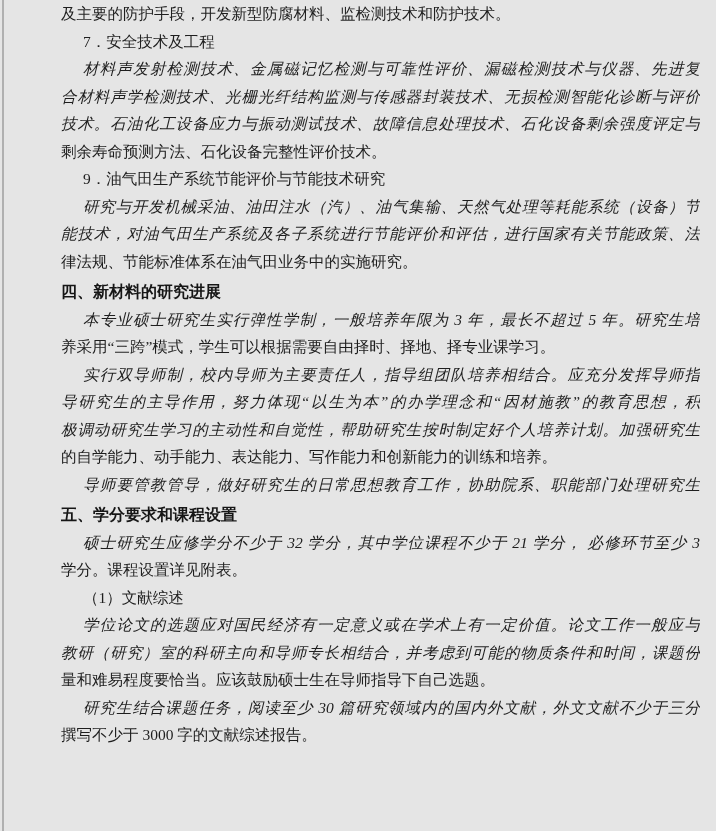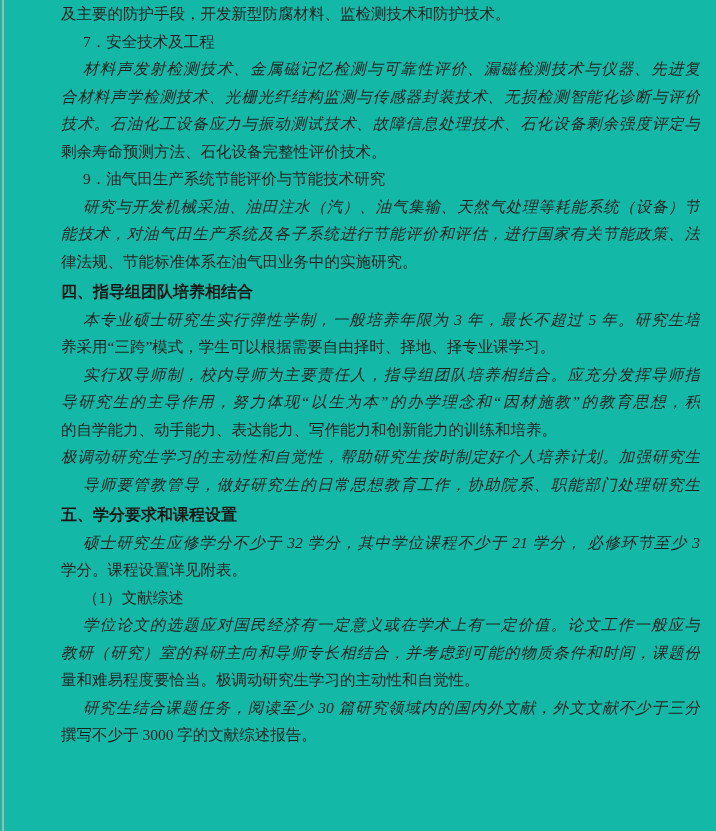--- a/index.html
+++ b/index.html
@@ -10,21 +10,21 @@
   body {
     width: 716px;
     height: 831px;
     overflow: hidden;
     font-family: "Liberation Serif", "DejaVu Serif", serif;
   }
   .page {
     position: relative;
     width: 716px;
     height: 831px;
-    background: #14b8a6;
+    background: #e5e5e5;
   }
   .left-rule {
     position: absolute;
     left: 2px;
     top: 0;
     width: 2px;
     height: 831px;
     background: #b0b0b0;
   }
   .content {
@@ -69,31 +69,31 @@
       <div class="line">及主要的防护手段，开发新型防腐材料、监检测技术和防护技术。</div>
       <div class="line indent">7．安全技术及工程</div>
       <div class="line indent full">材料声发射检测技术、金属磁记忆检测与可靠性评价、漏磁检测技术与仪器、先进复</div>
       <div class="line full">合材料声学检测技术、光栅光纤结构监测与传感器封装技术、无损检测智能化诊断与评价</div>
       <div class="line full">技术。石油化工设备应力与振动测试技术、故障信息处理技术、石化设备剩余强度评定与</div>
       <div class="line">剩余寿命预测方法、石化设备完整性评价技术。</div>
       <div class="line indent">9．油气田生产系统节能评价与节能技术研究</div>
       <div class="line indent full">研究与开发机械采油、油田注水（汽）、油气集输、天然气处理等耗能系统（设备）节</div>
       <div class="line full">能技术，对油气田生产系统及各子系统进行节能评价和评估，进行国家有关节能政策、法</div>
       <div class="line">律法规、节能标准体系在油气田业务中的实施研究。</div>
-      <div class="line heading">四、指导组团队培养相结合</div>
+      <div class="line heading">四、新材料的研究进展</div>
       <div class="line indent full">本专业硕士研究生实行弹性学制，一般培养年限为 3 年，最长不超过 5 年。研究生培</div>
       <div class="line">养采用“三跨”模式，学生可以根据需要自由择时、择地、择专业课学习。</div>
       <div class="line indent full">实行双导师制，校内导师为主要责任人，指导组团队培养相结合。应充分发挥导师指</div>
       <div class="line full">导研究生的主导作用，努力体现“以生为本”的办学理念和“因材施教”的教育思想，积</div>
+      <div class="line full">极调动研究生学习的主动性和自觉性，帮助研究生按时制定好个人培养计划。加强研究生</div>
       <div class="line">的自学能力、动手能力、表达能力、写作能力和创新能力的训练和培养。</div>
-      <div class="line full">极调动研究生学习的主动性和自觉性，帮助研究生按时制定好个人培养计划。加强研究生</div>
       <div class="line indent full">导师要管教管导，做好研究生的日常思想教育工作，协助院系、职能部门处理研究生</div>
       <div class="line heading">五、学分要求和课程设置</div>
       <div class="line indent full">硕士研究生应修学分不少于 32 学分，其中学位课程不少于 21 学分， 必修环节至少 3</div>
       <div class="line">学分。课程设置详见附表。</div>
       <div class="line indent">（1）文献综述</div>
       <div class="line indent full">学位论文的选题应对国民经济有一定意义或在学术上有一定价值。论文工作一般应与</div>
       <div class="line full">教研（研究）室的科研主向和导师专长相结合，并考虑到可能的物质条件和时间，课题份</div>
-      <div class="line">量和难易程度要恰当。极调动研究生学习的主动性和自觉性。</div>
+      <div class="line">量和难易程度要恰当。应该鼓励硕士生在导师指导下自己选题。</div>
       <div class="line indent full">研究生结合课题任务，阅读至少 30 篇研究领域内的国内外文献，外文文献不少于三分</div>
       <div class="line">撰写不少于 3000 字的文献综述报告。</div>
     </div>
 </div>
 
 </body></html>

